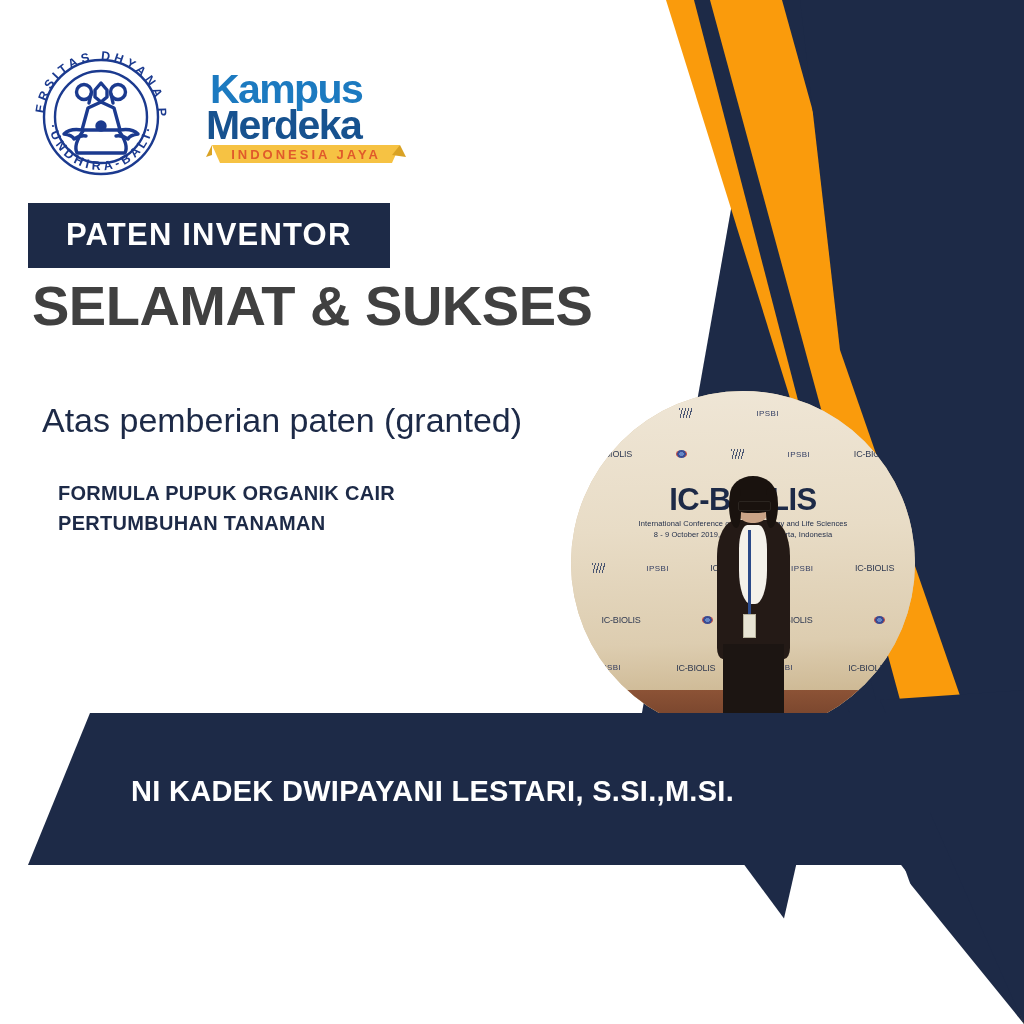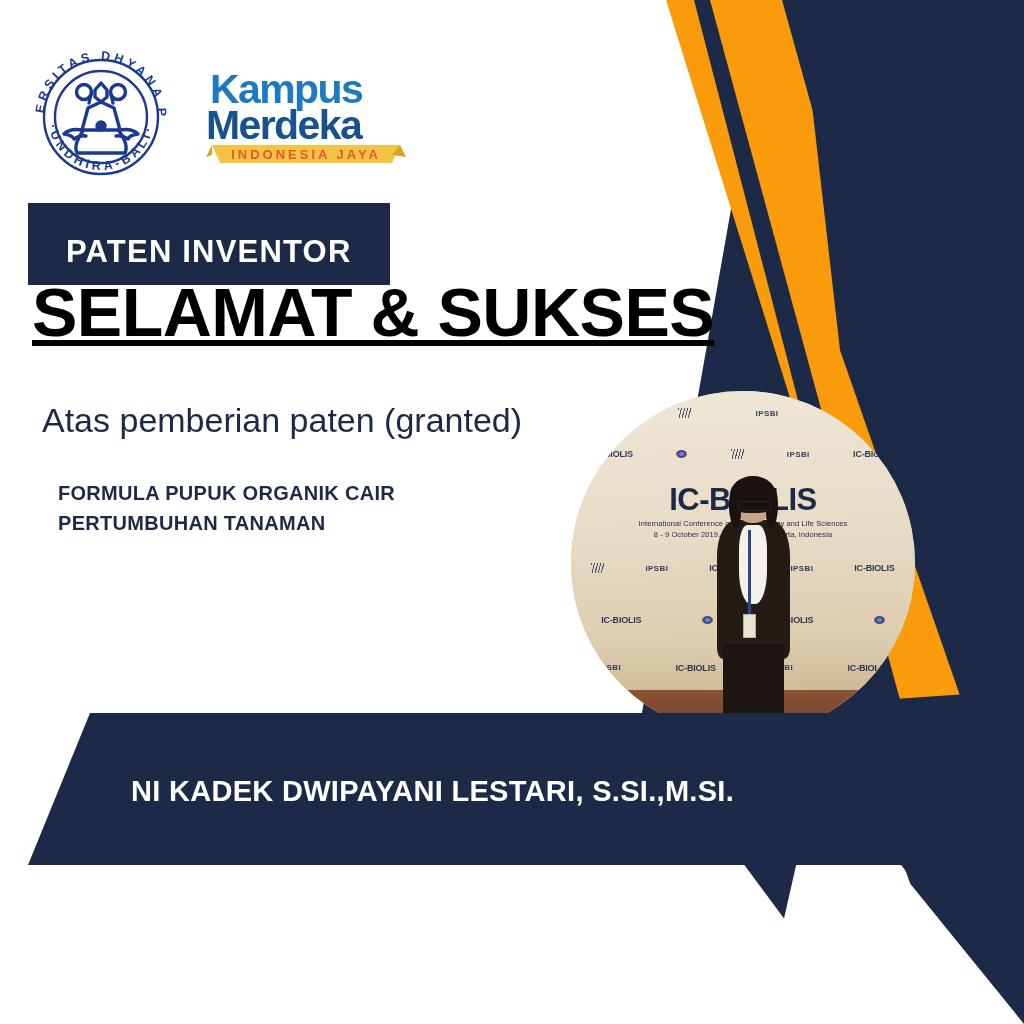--- a/index.html
+++ b/index.html
@@ -47,36 +47,35 @@
   
   .badge {
     position: absolute;
     left: 28px;
     top: 203px;
     background: #1d2a47;
     color: #ffffff;
     font-weight: bold;
     font-size: 31px;
     letter-spacing: 1.2px;
-    padding: 33px 38px 18px 38px;
+    padding: 16px 38px 18px 38px;
     line-height: 1;
   }
 
   
   .headline {
     position: absolute;
     left: 32px;
     top: 277px;
-    color: #000000;
-    font-size: 68px;
+    color: #404040;
+    font-size: 56px;
     font-weight: bold;
     letter-spacing: -0.5px;
     line-height: 1.05;
     white-space: nowrap;
-    text-decoration: underline;
   }
 
   
   .subtitle {
     position: absolute;
     left: 42px;
     top: 402px;
     color: #1d2a47;
     font-size: 34px;
     font-weight: normal;
@@ -122,21 +121,21 @@
     height: 13%;
     background: linear-gradient(180deg, #8c5336 0%, #6d3d28 100%);
   }
   .bd-row {
     position: absolute;
     left: 0; right: 0;
     display: flex;
     justify-content: space-around;
     align-items: center;
     font-size: 9px;
-    font-weight: bold;
+    font-weight: normal;
     color: #1d2a47;
     letter-spacing: -0.2px;
     opacity: .92;
   }
   .bd-logo { display: inline-flex; align-items: center; gap: 1px; }
   .bd-eye {
     width: 11px; height: 8px;
     border-radius: 50%;
     background: radial-gradient(circle at 50% 50%, #5b7fc7 0 35%, #2b3f8f 36% 62%, #b33a3a 63% 100%);
     display: inline-block;

